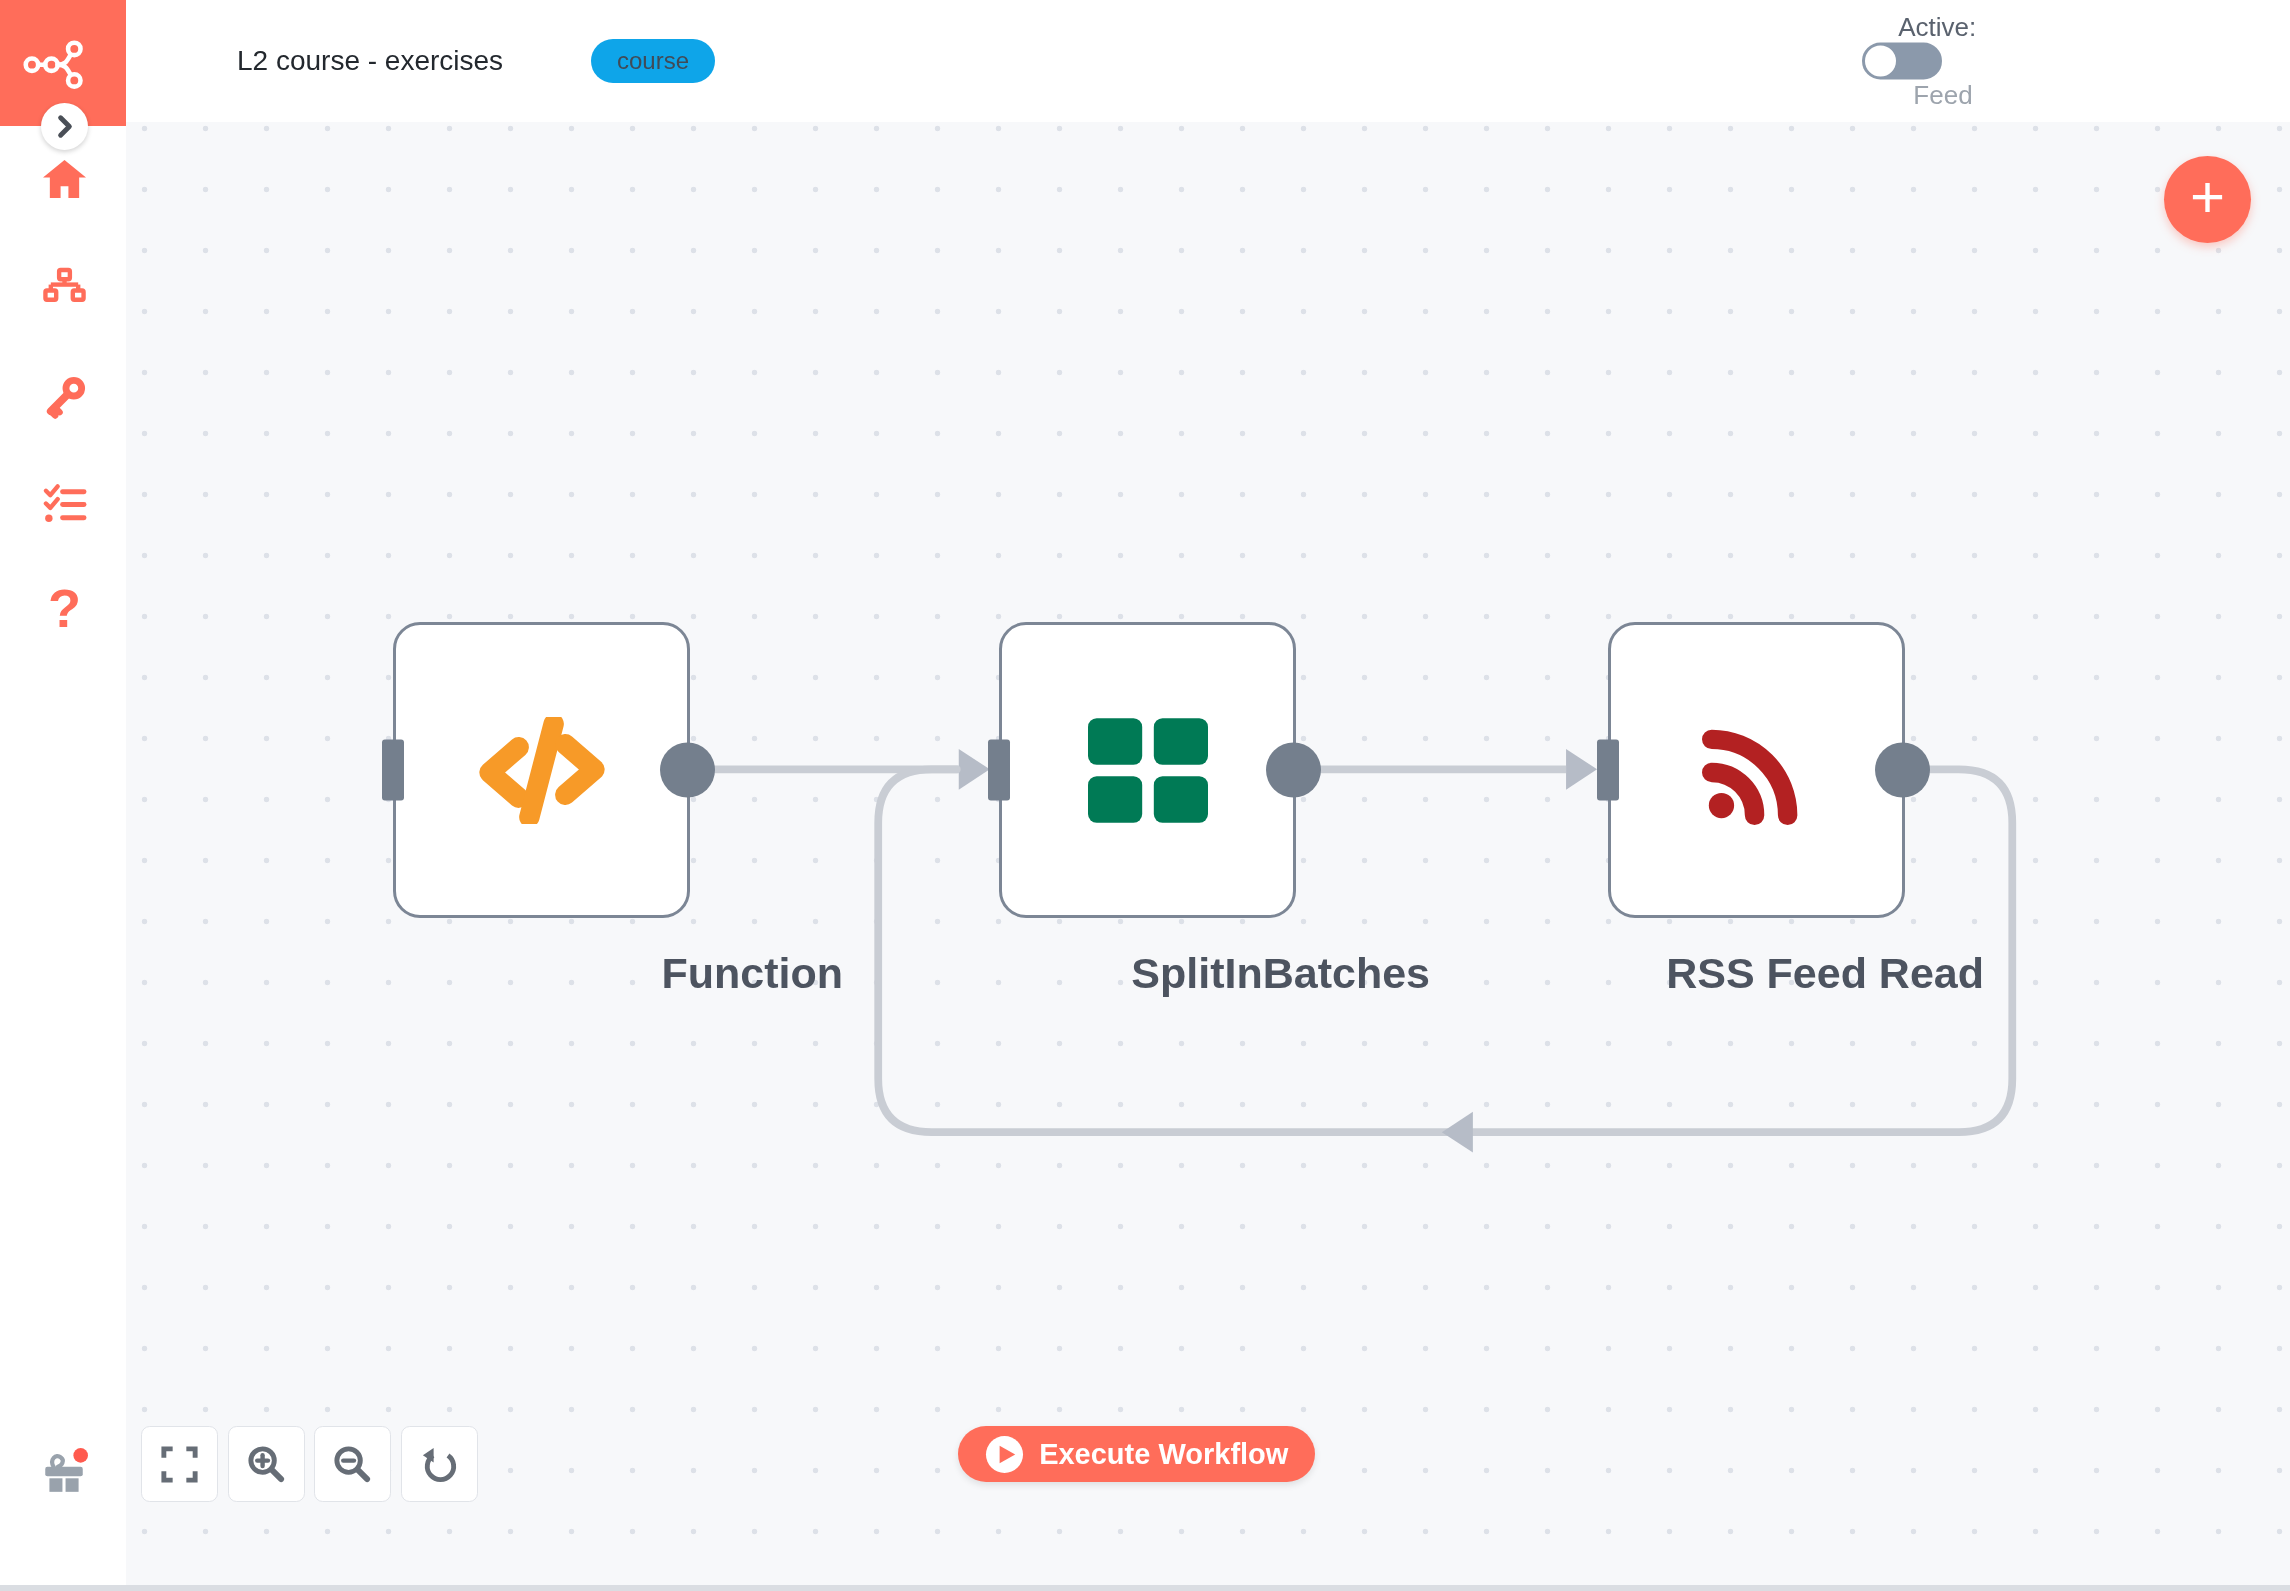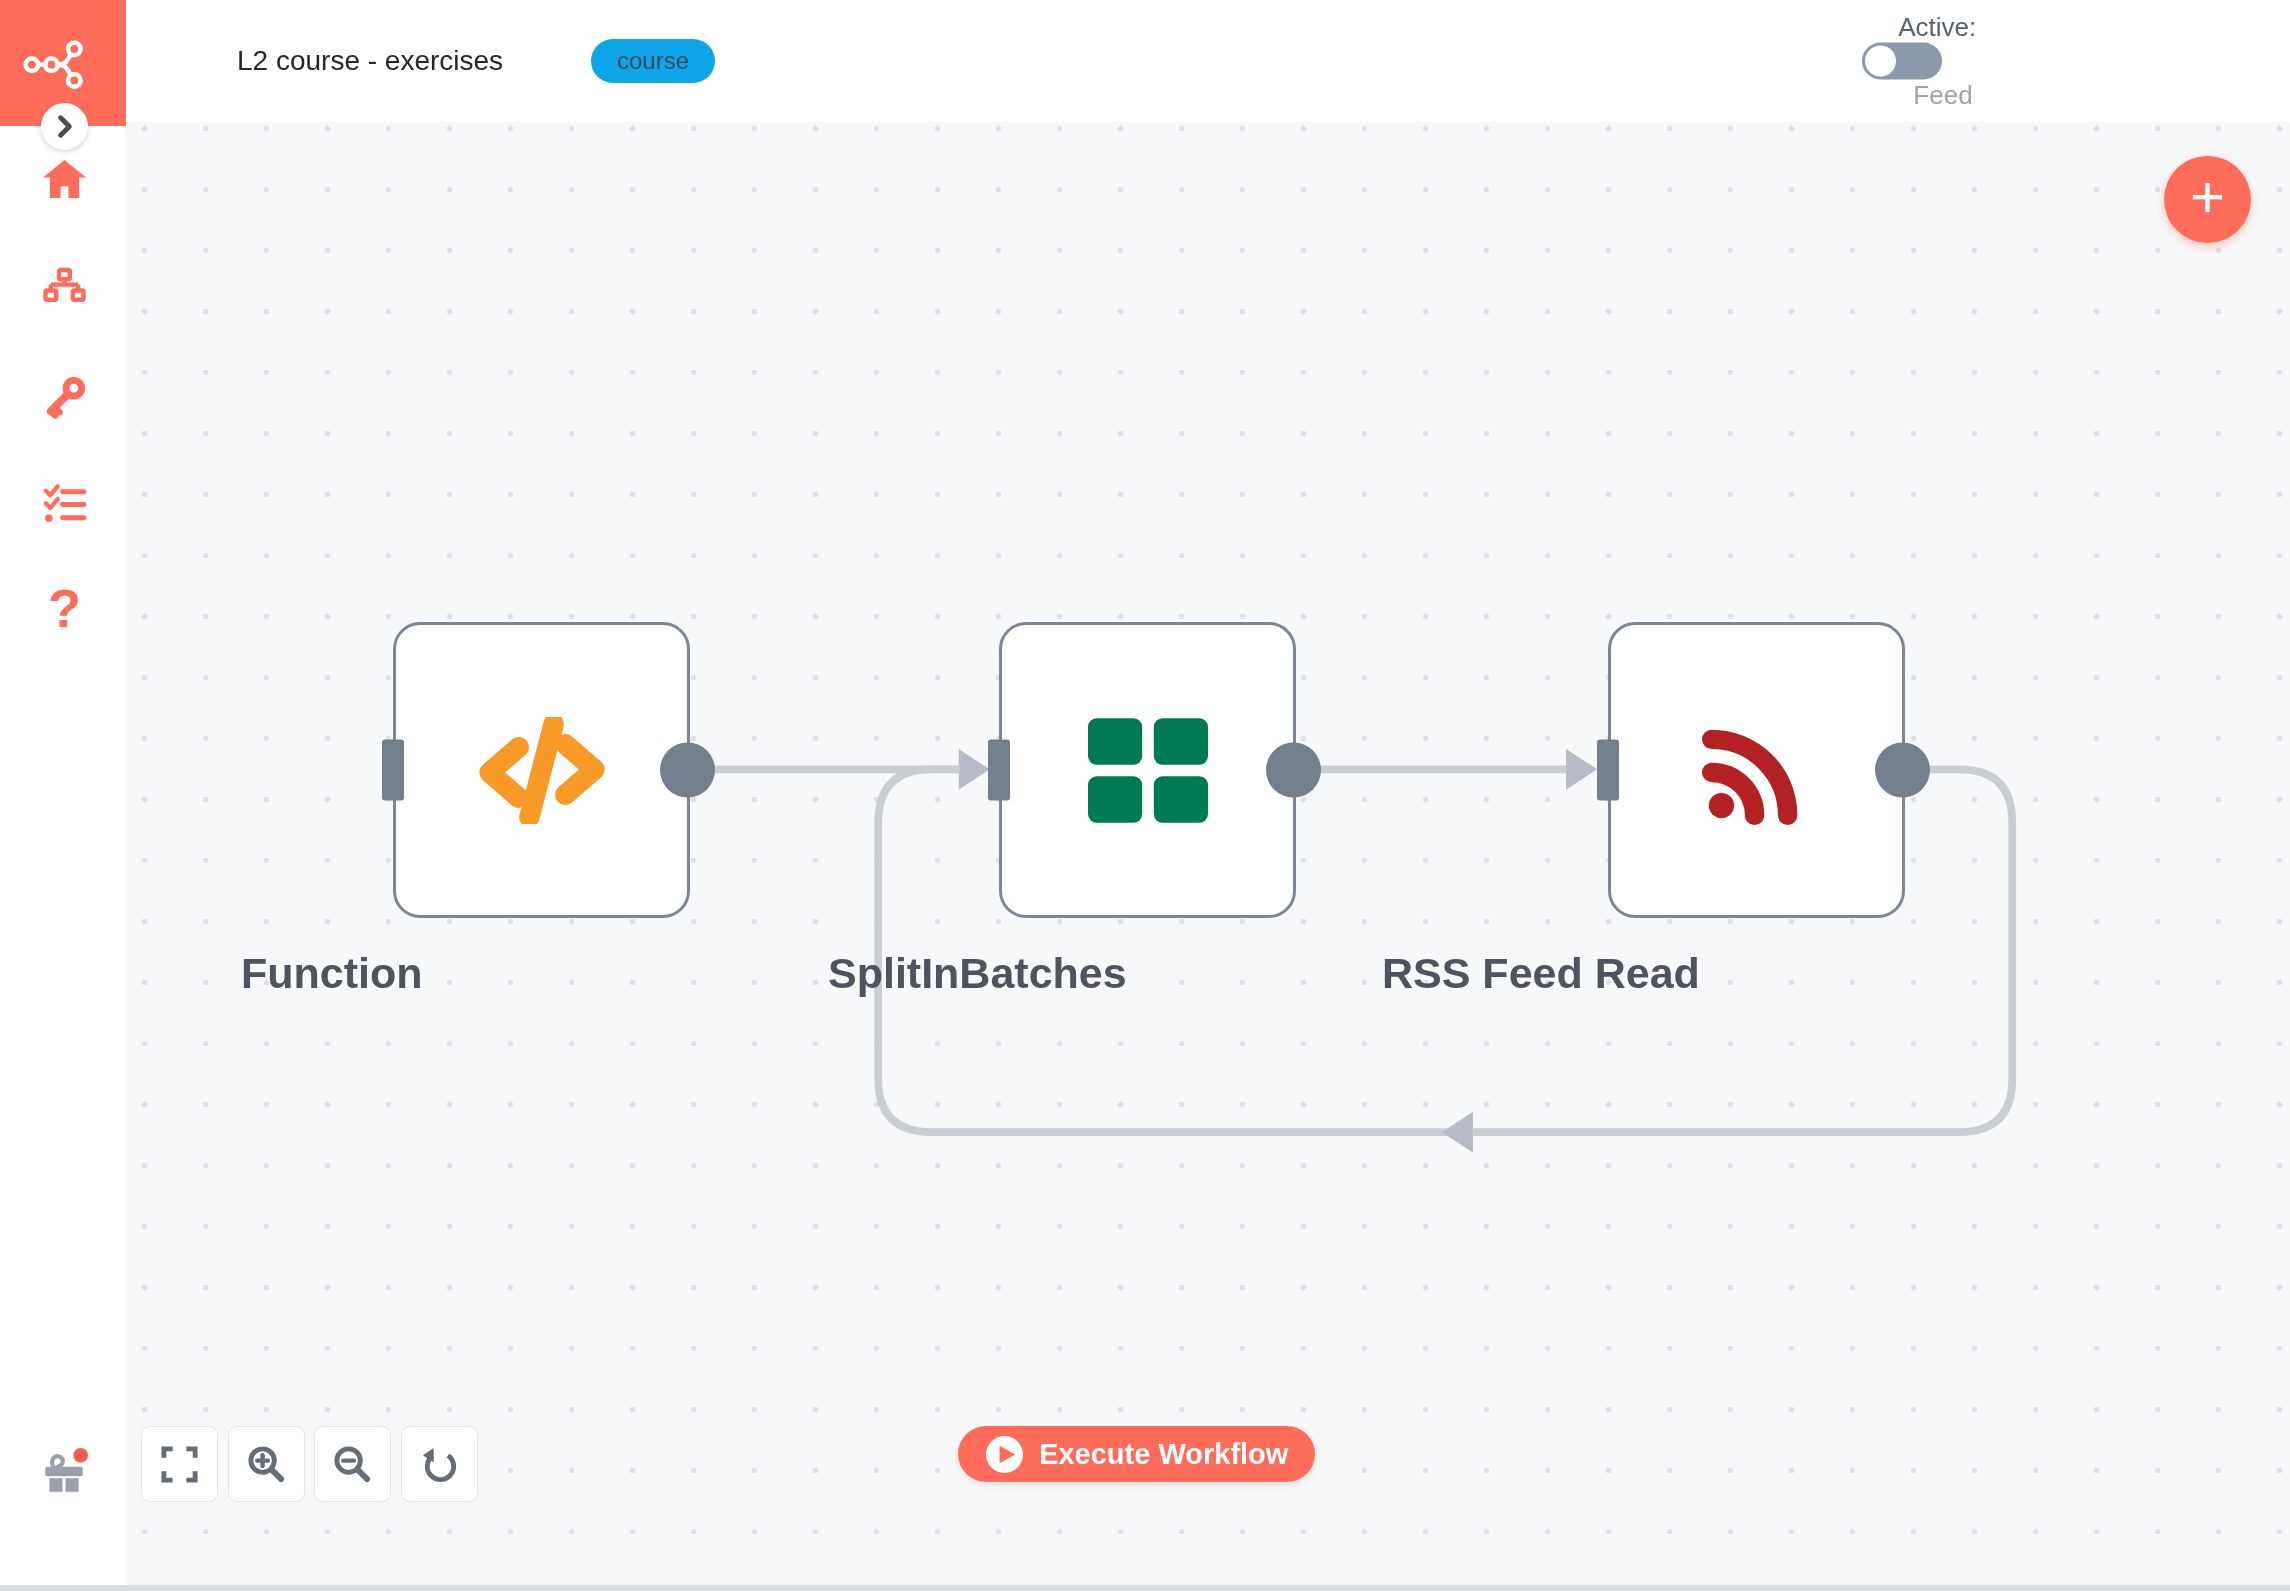--- a/index.html
+++ b/index.html
@@ -27,21 +27,21 @@
   }
   .port-in {
     position:absolute; left:-13.6px; top:50%; transform:translateY(-50%);
     width:22px; height:61px; background:#747f8d; border-radius:2.9px;
   }
   .port-out {
     position:absolute; right:-28px; top:50%; transform:translateY(-50%);
     width:55px; height:55px; background:#747f8d; border-radius:50%;
   }
   .node-label {
-    position:absolute; top:949px; width:602px; text-align:left;
+    position:absolute; top:949px; width:602px; text-align:right;
     font-size:43px; font-weight:600; color:#4d5460; z-index:2;
   }
 
   
   .header {
     position:absolute; left:126px; top:0; width:1926px; height:122px;
     background:#fff; z-index:5;margin-left:48px;
   }
   .header-title {
     position:absolute; left:63px; top:50%; transform:translateY(-50%);

